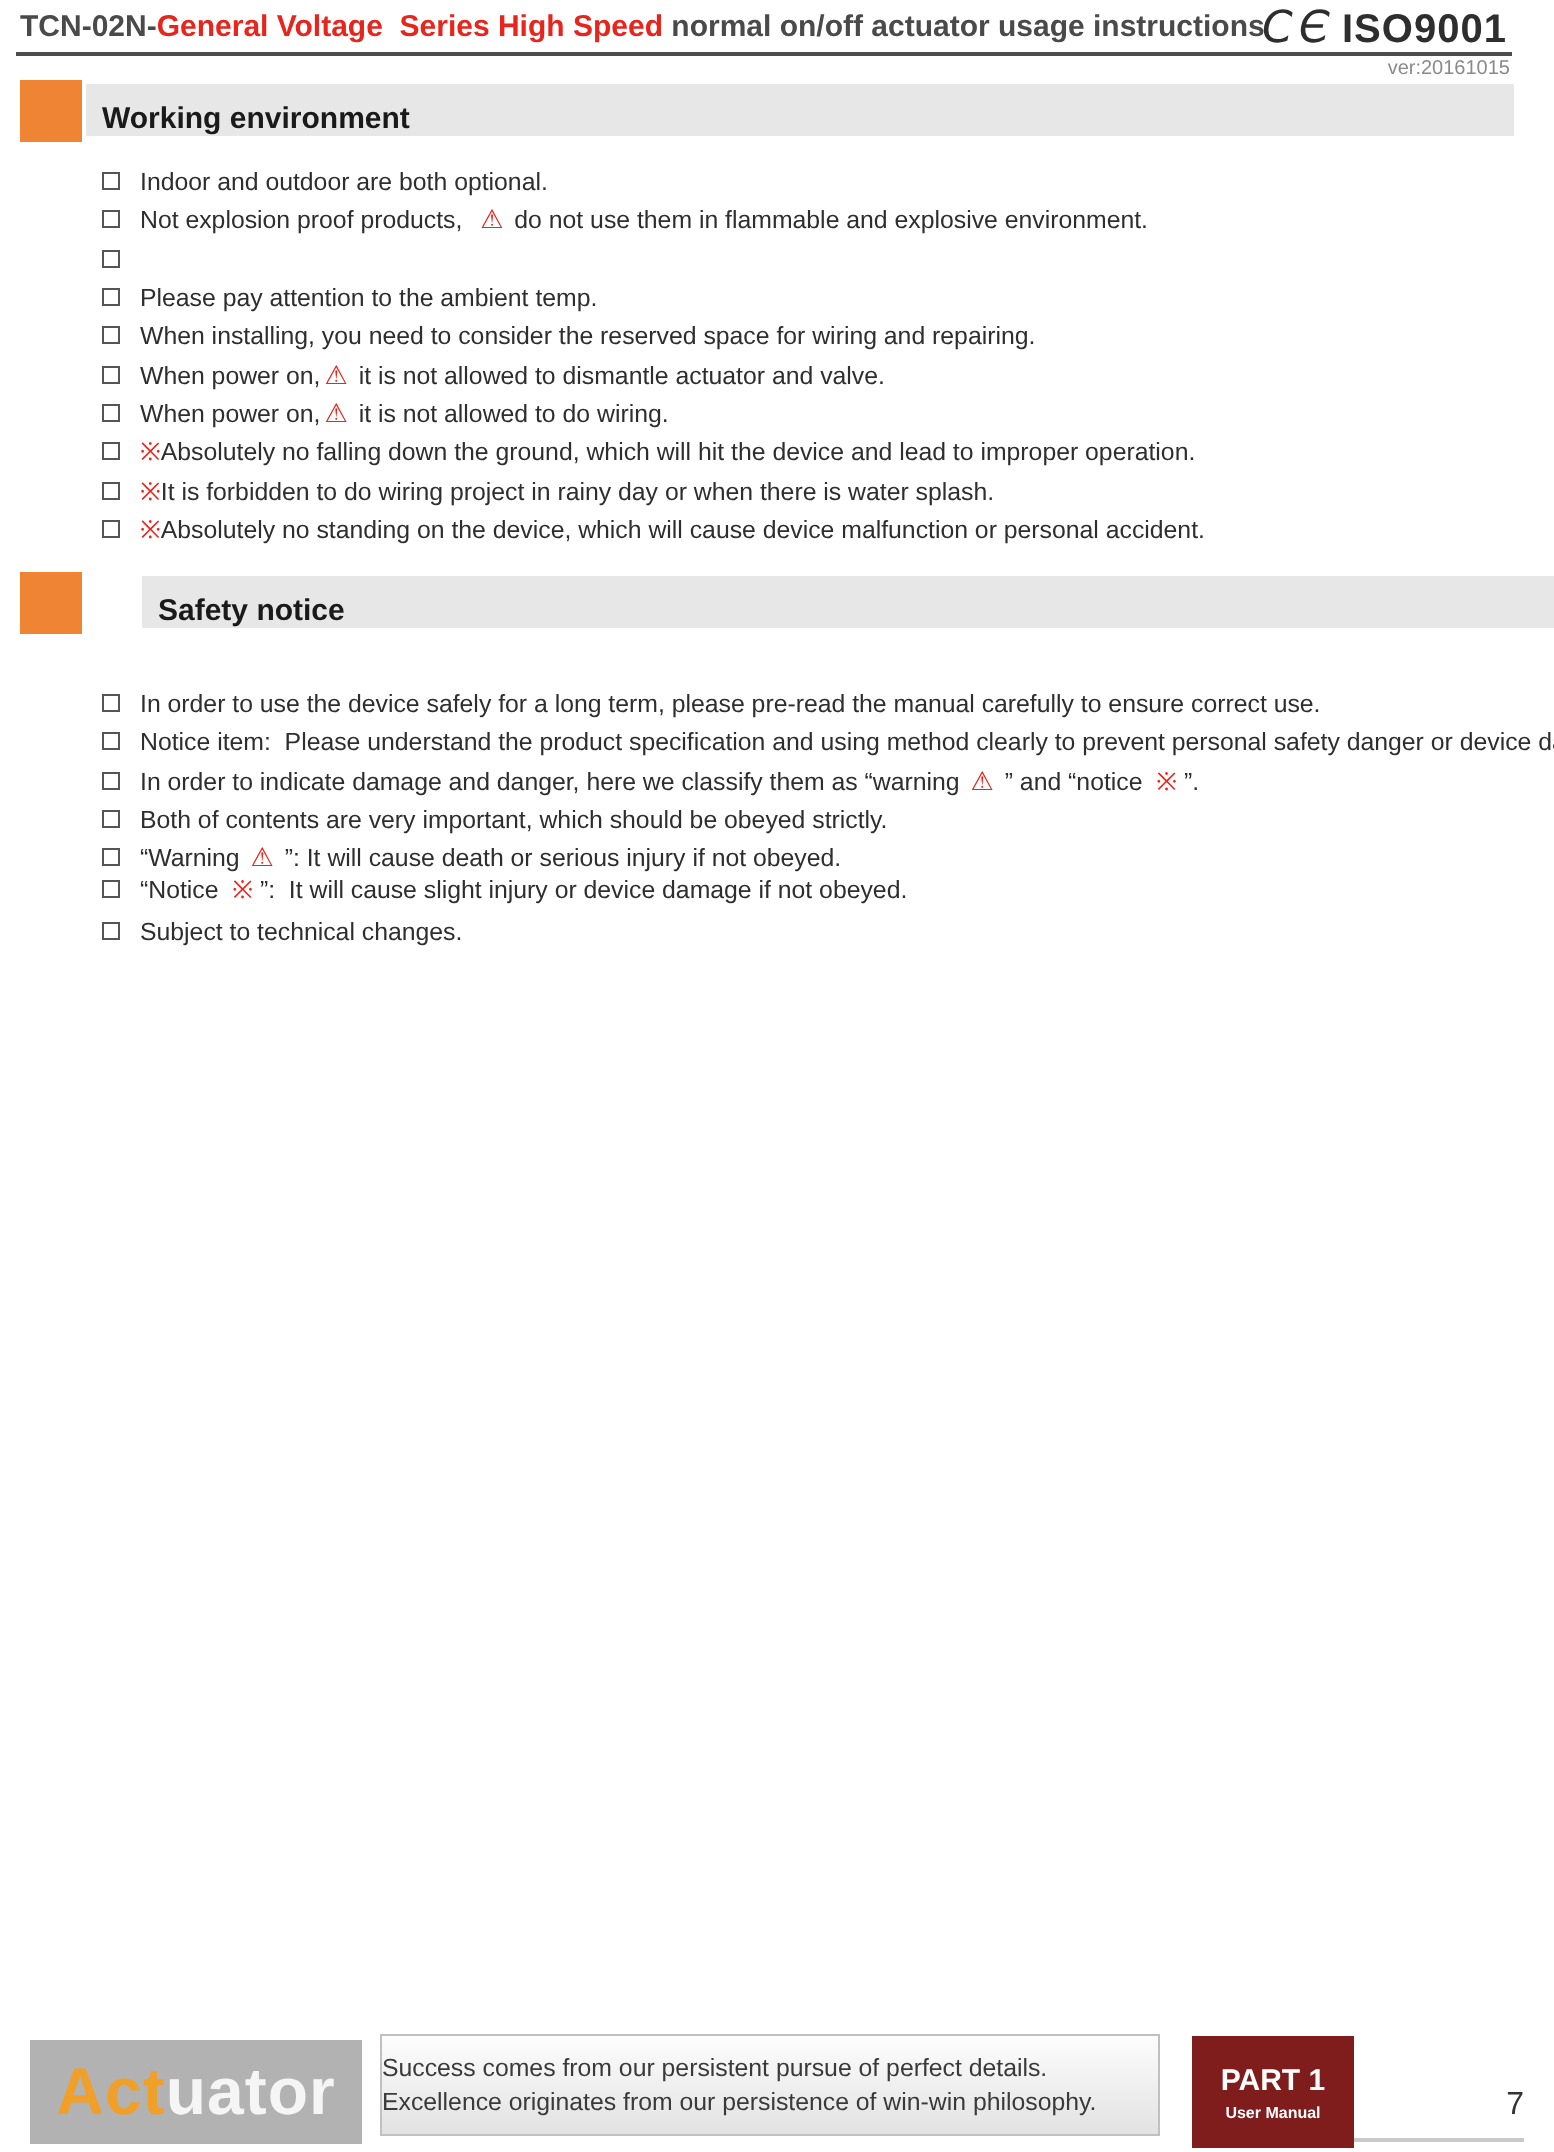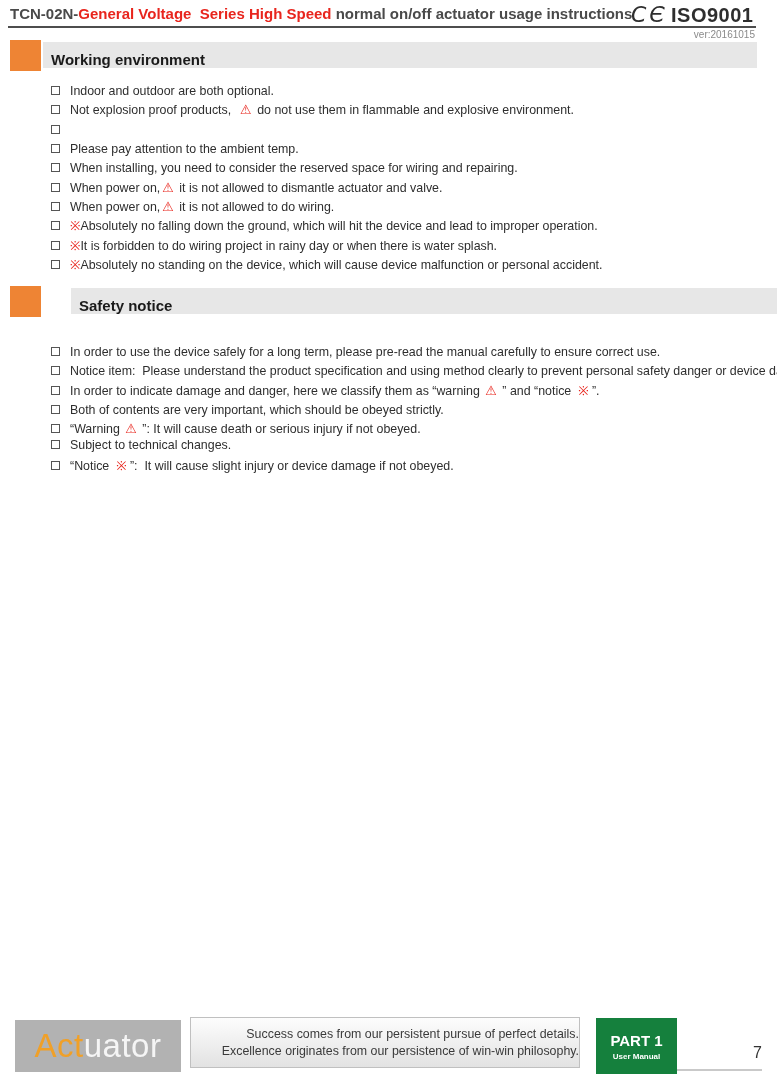--- a/index.html
+++ b/index.html
@@ -40,29 +40,29 @@
   .item-text { line-height:14px; }
   .warn-icon { color:#e8251d; font-size:13px; line-height:13px;
     font-family:"DejaVu Sans", sans-serif; padding:0 2px; }
   .notice-icon { color:#e8251d; font-size:12.4px; line-height:13px; }
   #list-safety .list-item:nth-child(5) { height:15.5px; }
   #list-safety .list-item:nth-child(6) { height:21px; }
 
   
   .logo-box { position:absolute; left:15px; top:1020px; width:166px; height:52px;
     background:#b2b2b2; display:flex; align-items:center; justify-content:center; }
-  .logo-text { font-size:33px; font-weight:normal; letter-spacing:0.5px; }
+  .logo-text { font-size:33px; font-weight:bold; letter-spacing:0.5px; }
   .logo-text .act { color:#f0a028; }
   .logo-text .uator { color:#f5f5f5; }
   .slogan-box { position:absolute; left:190px; top:1017px; width:390px; height:51px;
     border:1px solid #c0c0c0; background:linear-gradient(to bottom,#fdfdfd,#e2e2e2);
-    display:flex; flex-direction:column; align-items:flex-end; justify-content:center; }
+    display:flex; flex-direction:column; align-items:flex-start; justify-content:center; }
   .slogan-box div { font-size:12.4px; color:#3a3a3a; line-height:17px; }
   .part-box { position:absolute; left:596px; top:1018px; width:81px; height:56px;
-    background:#15803d; display:flex; flex-direction:column; align-items:center;
+    background:#7f1d1d; display:flex; flex-direction:column; align-items:center;
     justify-content:center; }
   .part-label { color:#fff; font-size:15px; font-weight:bold; }
   .part-sub { color:#fff; font-size:8px; font-weight:bold; margin-top:3px; }
   .page-num { position:absolute; right:15px; top:1044px; font-size:16px; color:#333; }
   .footer-rule { position:absolute; left:677px; top:1069px; width:85px; height:2px; background:#c9c9c9; }
 </style>
 </head>
 <body>
 
 <div class="page">
@@ -93,22 +93,22 @@
   <div class="sec-square" id="sq-safety"></div>
   <div class="sec-bar" id="bar-safety">
     <span class="sec-title">Safety notice</span>
   </div>
   <div class="list" id="list-safety">
       <div class="list-item"><span class="checkbox"></span><span class="item-text">In order to use the device safely for a long term, please pre-read the manual carefully to ensure correct use.</span></div>
       <div class="list-item"><span class="checkbox"></span><span class="item-text">Notice item:  Please understand the product specification and using method clearly to prevent personal safety danger or device damage.</span></div>
       <div class="list-item"><span class="checkbox"></span><span class="item-text">In order to indicate damage and danger, here we classify them as “warning <span class="warn-icon">⚠</span> ” and “notice  <span class="notice-icon">※</span> ”.</span></div>
       <div class="list-item"><span class="checkbox"></span><span class="item-text">Both of contents are very important, which should be obeyed strictly.</span></div>
       <div class="list-item"><span class="checkbox"></span><span class="item-text">“Warning <span class="warn-icon">⚠</span> ”: It will cause death or serious injury if not obeyed.</span></div>
+      <div class="list-item"><span class="checkbox"></span><span class="item-text">“Notice  <span class="notice-icon">※</span> ”:  It will cause slight injury or device damage if not obeyed.</span></div>
       <div class="list-item"><span class="checkbox"></span><span class="item-text">Subject to technical changes.</span></div>
-      <div class="list-item"><span class="checkbox"></span><span class="item-text">“Notice  <span class="notice-icon">※</span> ”:  It will cause slight injury or device damage if not obeyed.</span></div>
     </div>
 
   <div class="logo-box">
     <span class="logo-text"><span class="act">Act</span><span class="uator">uator</span></span>
   </div>
   <div class="slogan-box">
     <div>Success comes from our persistent pursue of perfect details.</div>
     <div>Excellence originates from our persistence of win-win philosophy.</div>
   </div>
   <div class="part-box">

